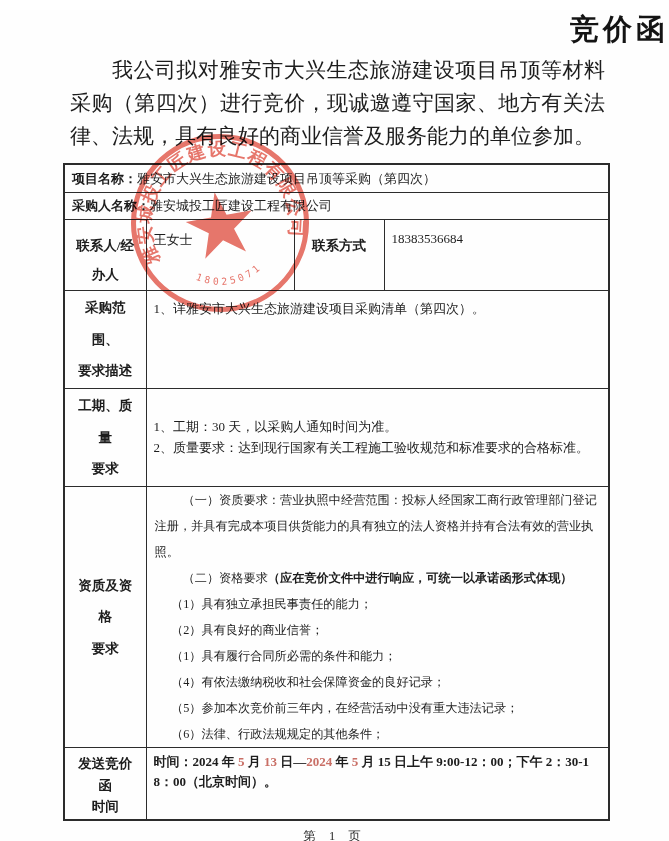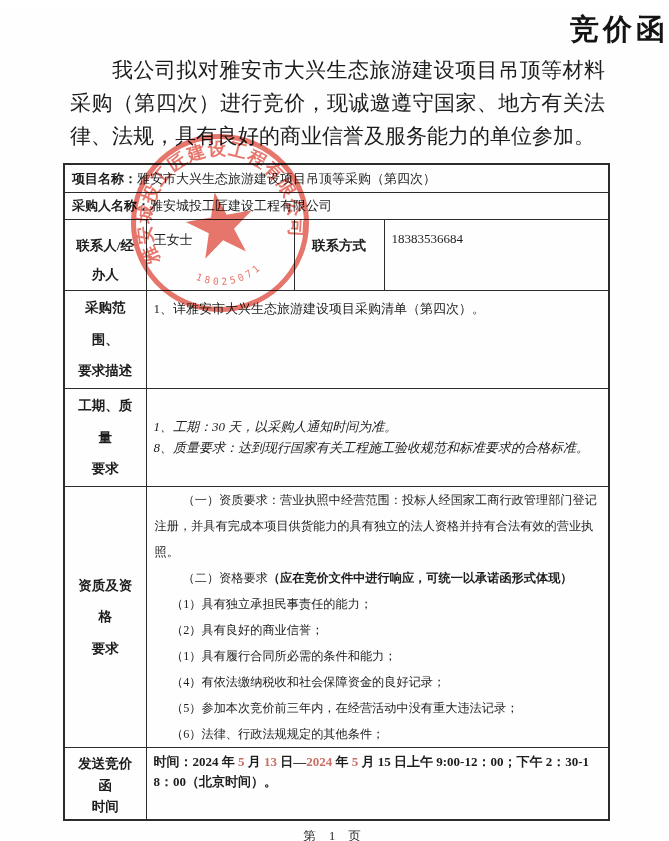--- a/index.html
+++ b/index.html
@@ -19,21 +19,21 @@
                word-break:break-all;}
   .lbl{font-weight:bold;}
   td.lblcell{font-weight:bold;font-size:13.5px;line-height:2.35;}
   td.lbl-left{text-align:center;}
   td.lbl-center{text-align:center;}
   td.top{vertical-align:top;}
   tr.r1 td,tr.r2 td{padding-top:4px;padding-bottom:3px;}
   tr.r3 td{vertical-align:top;padding-top:11px;}
   tr.r3 td.lblcell{line-height:2.15;}
   tr.r5 td.val{vertical-align:top;padding-top:9px;}
-  tr.r6 .val div{line-height:1.6;font-style:italic;}
+  tr.r6 .val div{line-height:1.6;}
   tr.r7 td.val{font-size:12.2px;line-height:26px;padding:0 8px;}
   tr.r7 p{margin:0;}
   .ind2{text-indent:2.3em;}
   .ind1{text-indent:1.35em;}
   tr.r8 td.val{font-weight:bold;line-height:1.5;padding-top:4px;vertical-align:top;}
   tr.r8 td.lblcell{line-height:1.6;vertical-align:top;padding-top:5px;}
 
   .b{font-weight:bold;}
   .red{color:#c96f66;}
 
@@ -79,21 +79,21 @@
       <td>18383536684</td>
     </tr>
     <tr class="r5" style="height:57px">
       <td class="lblcell lbl-left top">采购范围、<br>要求描述</td>
       <td colspan="3" class="val">1、详雅安市大兴生态旅游建设项目采购清单（第四次）。</td>
     </tr>
     <tr class="r6" style="height:57px">
       <td class="lblcell lbl-center">工期、质量<br>要求</td>
       <td colspan="3" class="val">
         <div>1、工期：30 天，以采购人通知时间为准。</div>
-        <div>8、质量要求：达到现行国家有关工程施工验收规范和标准要求的合格标准。</div>
+        <div>2、质量要求：达到现行国家有关工程施工验收规范和标准要求的合格标准。</div>
       </td>
     </tr>
     <tr class="r7" style="height:259px">
       <td class="lblcell lbl-center">资质及资格<br>要求</td>
       <td colspan="3" class="val">
         <p class="ind2"><span>（一）资质要求：营业执照中经营范围：投标人经国家工商行政管理部门登记注册，并具有完成本项目供货能力的具有独立的法人资格并持有合法有效的营业执照。</span></p>
         <p class="ind2"><span>（二）资格要求</span><span class="b">（应在竞价文件中进行响应，可统一以承诺函形式体现）</span></p>
         <p class="ind1"><span>（1）具有独立承担民事责任的能力；</span></p>
         <p class="ind1"><span>（2）具有良好的商业信誉；</span></p>
         <p class="ind1"><span>（1）具有履行合同所必需的条件和能力；</span></p>

